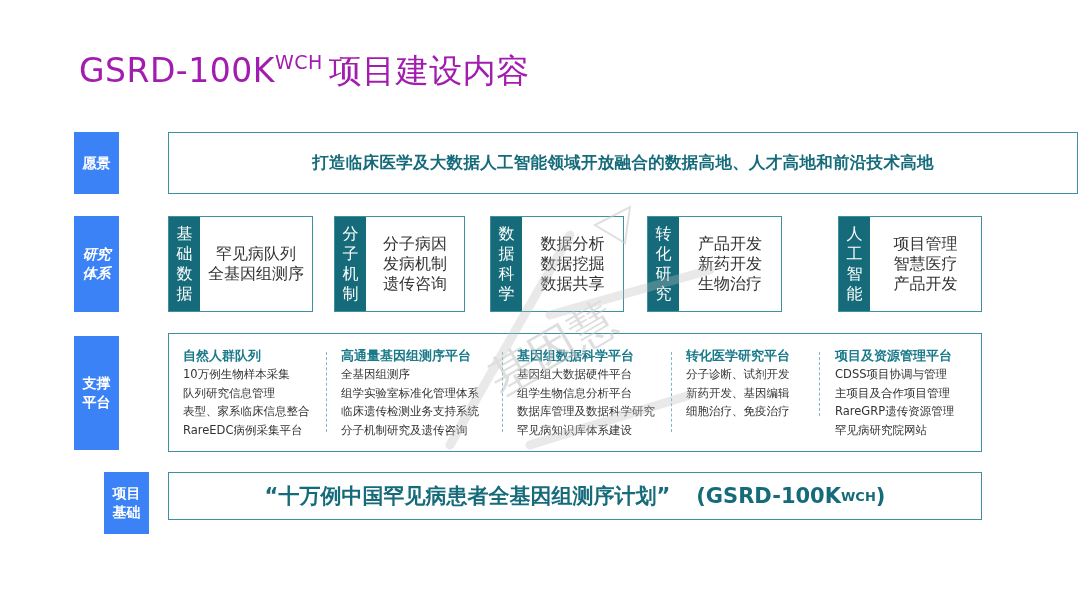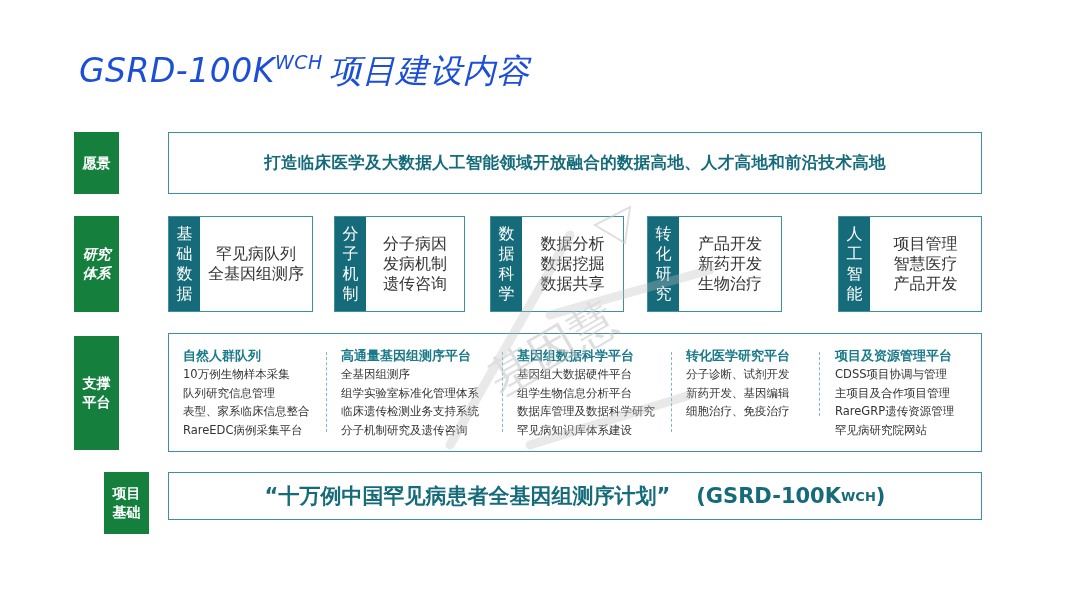--- a/index.html
+++ b/index.html
@@ -1,28 +1,28 @@
 <!DOCTYPE html>
 <html><head>
 <meta charset="utf-8">
 <style>
   * { box-sizing: border-box; margin: 0; padding: 0; }
   html, body { width: 1080px; height: 608px; background: #ffffff; overflow: hidden; }
   body { position: relative; font-family: "DejaVu Sans", "Liberation Sans", sans-serif; color: #333; }
 
   .title {
     position: absolute; left: 79px; top: 38px;
-    font-size: 33px; color: #1d4ed8; font-weight: normal; letter-spacing: 0.5px;
-    white-space: nowrap; line-height: 48px; font-style: italic;
+    font-size: 33px; color: #a21caf; font-weight: normal; letter-spacing: 0.5px;
+    white-space: nowrap; line-height: 48px;
   }
   .title sup { font-size: 19px; vertical-align: 13px; margin-right: 6px; }
 
   .label-box {
     position: absolute; left: 74px; width: 45px;
-    background: #15803d; color: #ffffff;
+    background: #3b82f6; color: #ffffff;
     font-weight: bold; font-size: 14px; line-height: 19px;
     display: flex; align-items: center; justify-content: center; text-align: center;
     padding: 0 4px;
   }
 
   .outline-box {
     position: absolute; border: 1.5px solid #3e8fa0; background: #fff;
   }
 
   .vision-text {
@@ -77,21 +77,21 @@
 </head>
 <body>
 
 <div class="title">
   <span>GSRD-100K</span><sup>WCH</sup><span>项目建设内容</span>
 </div>
 
 <div class="label-box" style="top:132px;height:62px;">
   <span>愿景</span>
 </div>
-<div class="outline-box" style="left:168px;top:132px;width:814px;height:62px;">
+<div class="outline-box" style="left:168px;top:132px;width:910px;height:62px;">
   <div class="vision-text">打造临床医学及大数据人工智能领域开放融合的数据高地、人才高地和前沿技术高地</div>
 </div>
 
 <div class="label-box" style="top:216px;height:96px;font-style:italic;">
   <div>
     <div>研究</div>
     <div>体系</div>
   </div>
 </div>
 

